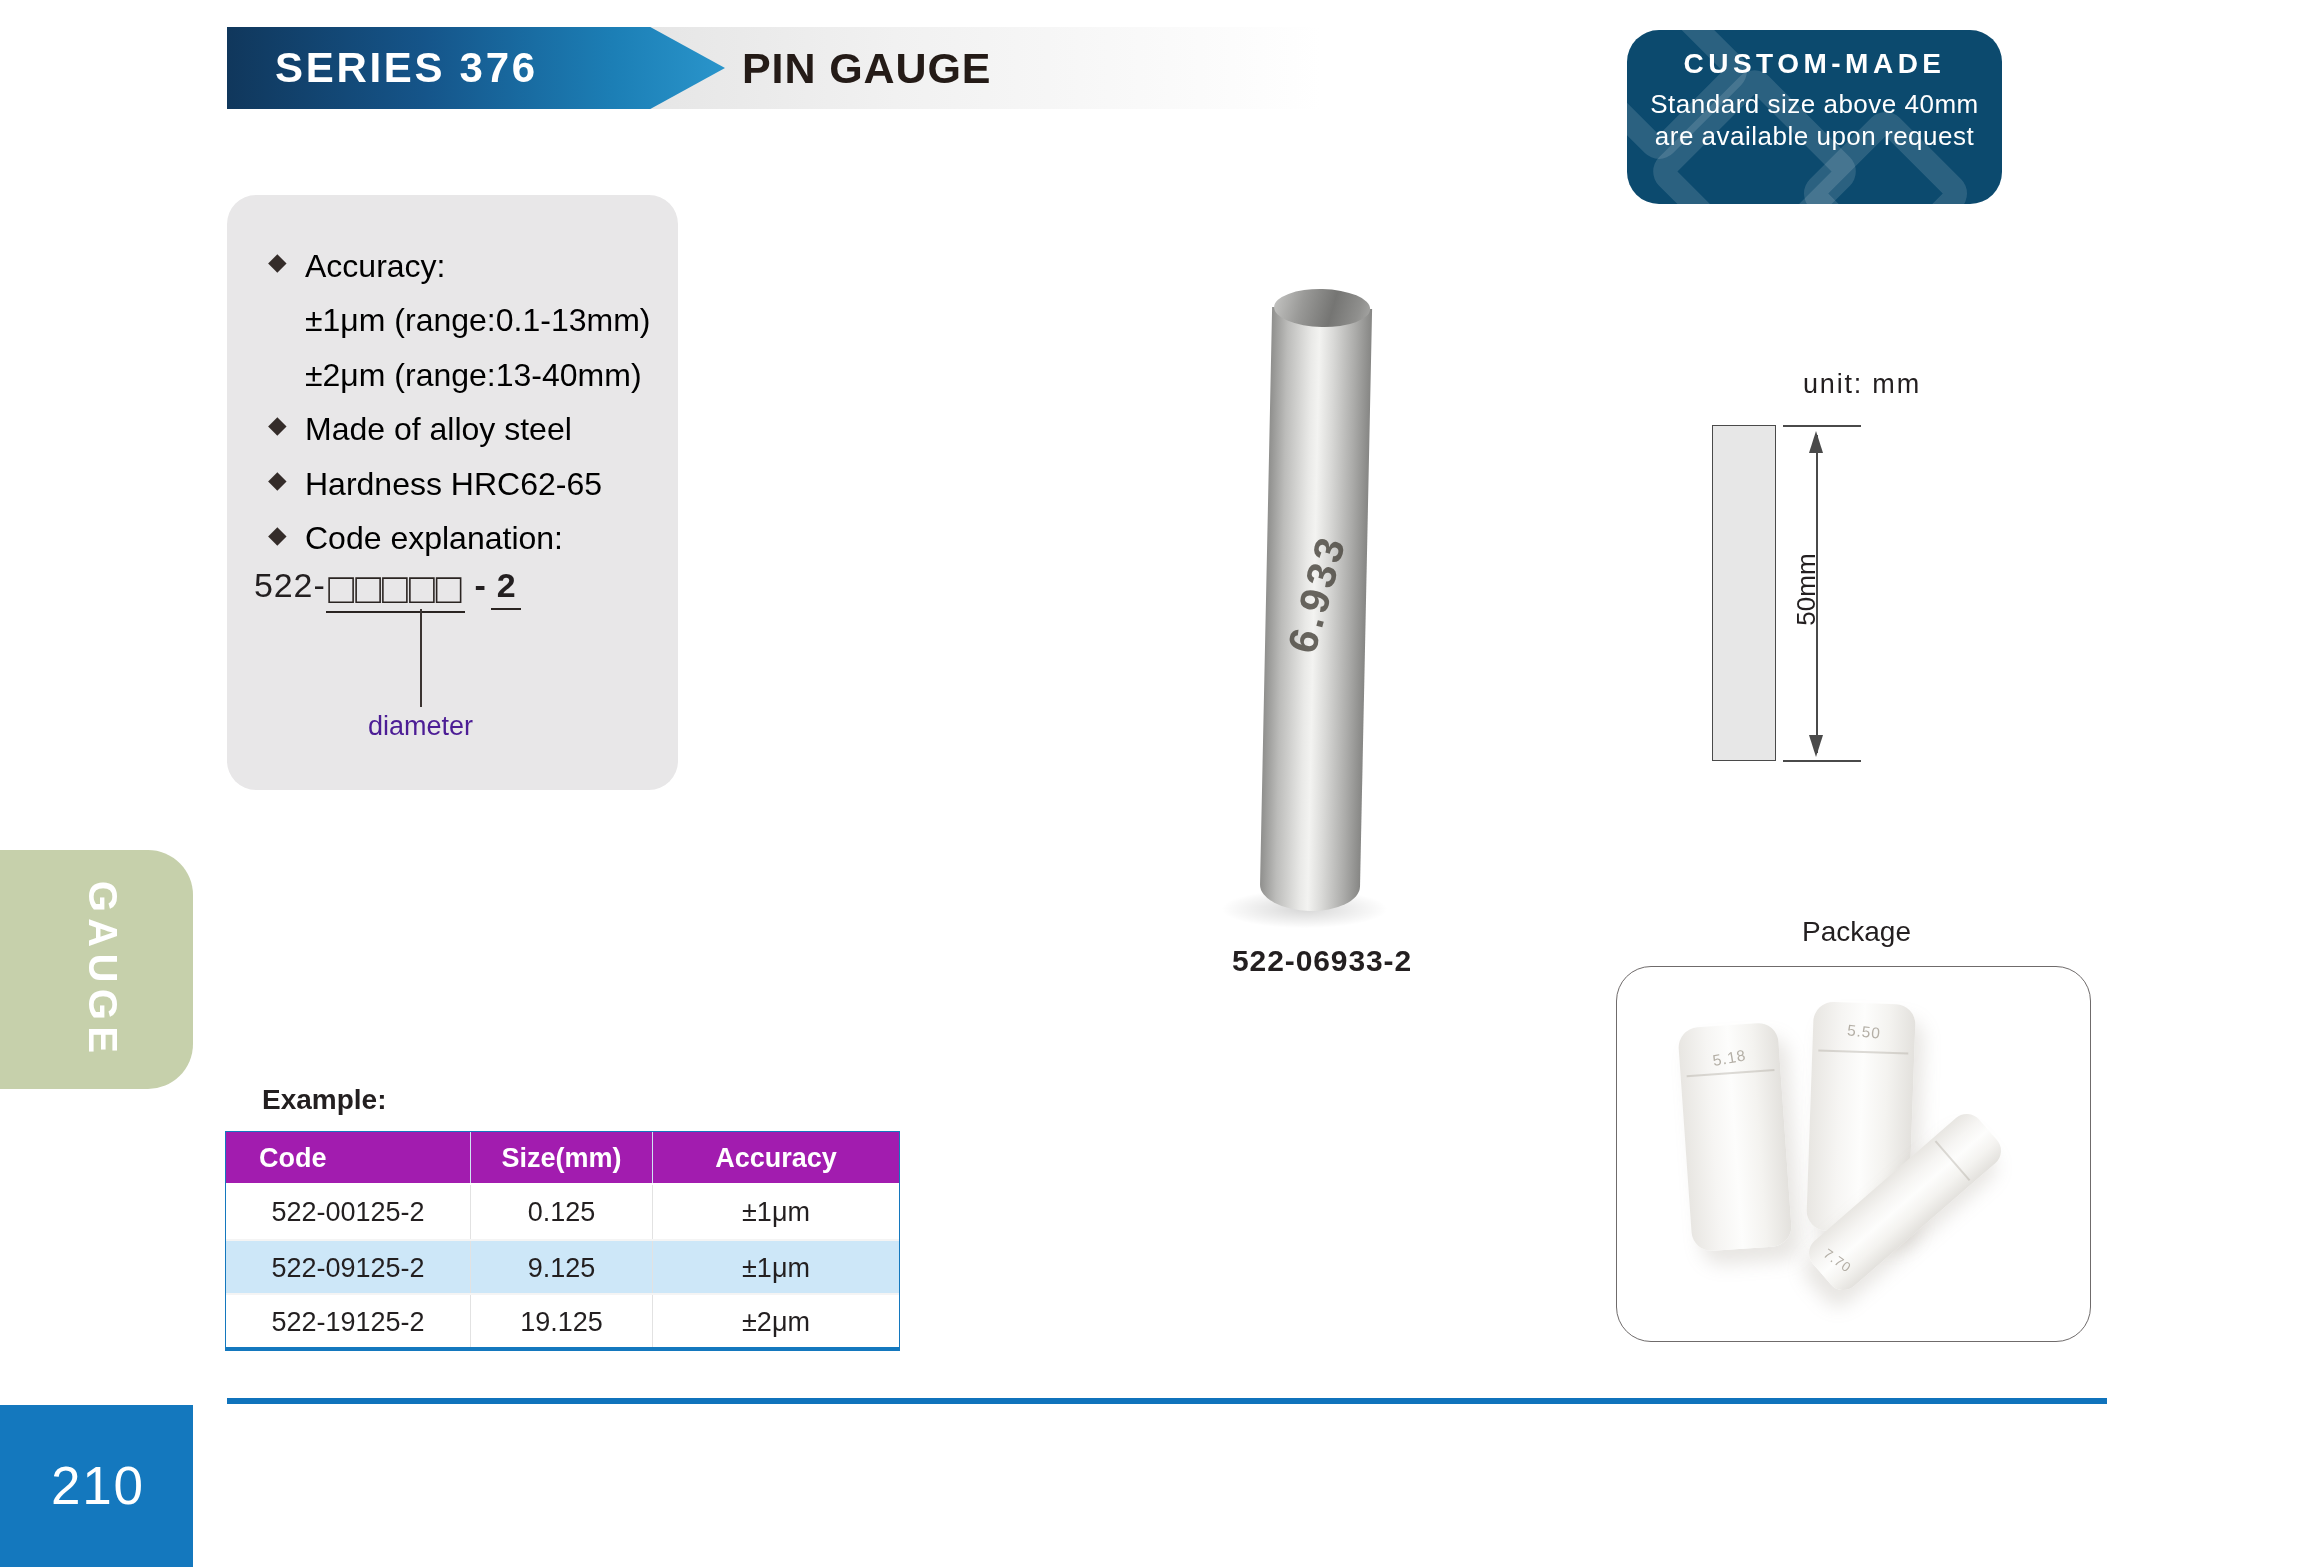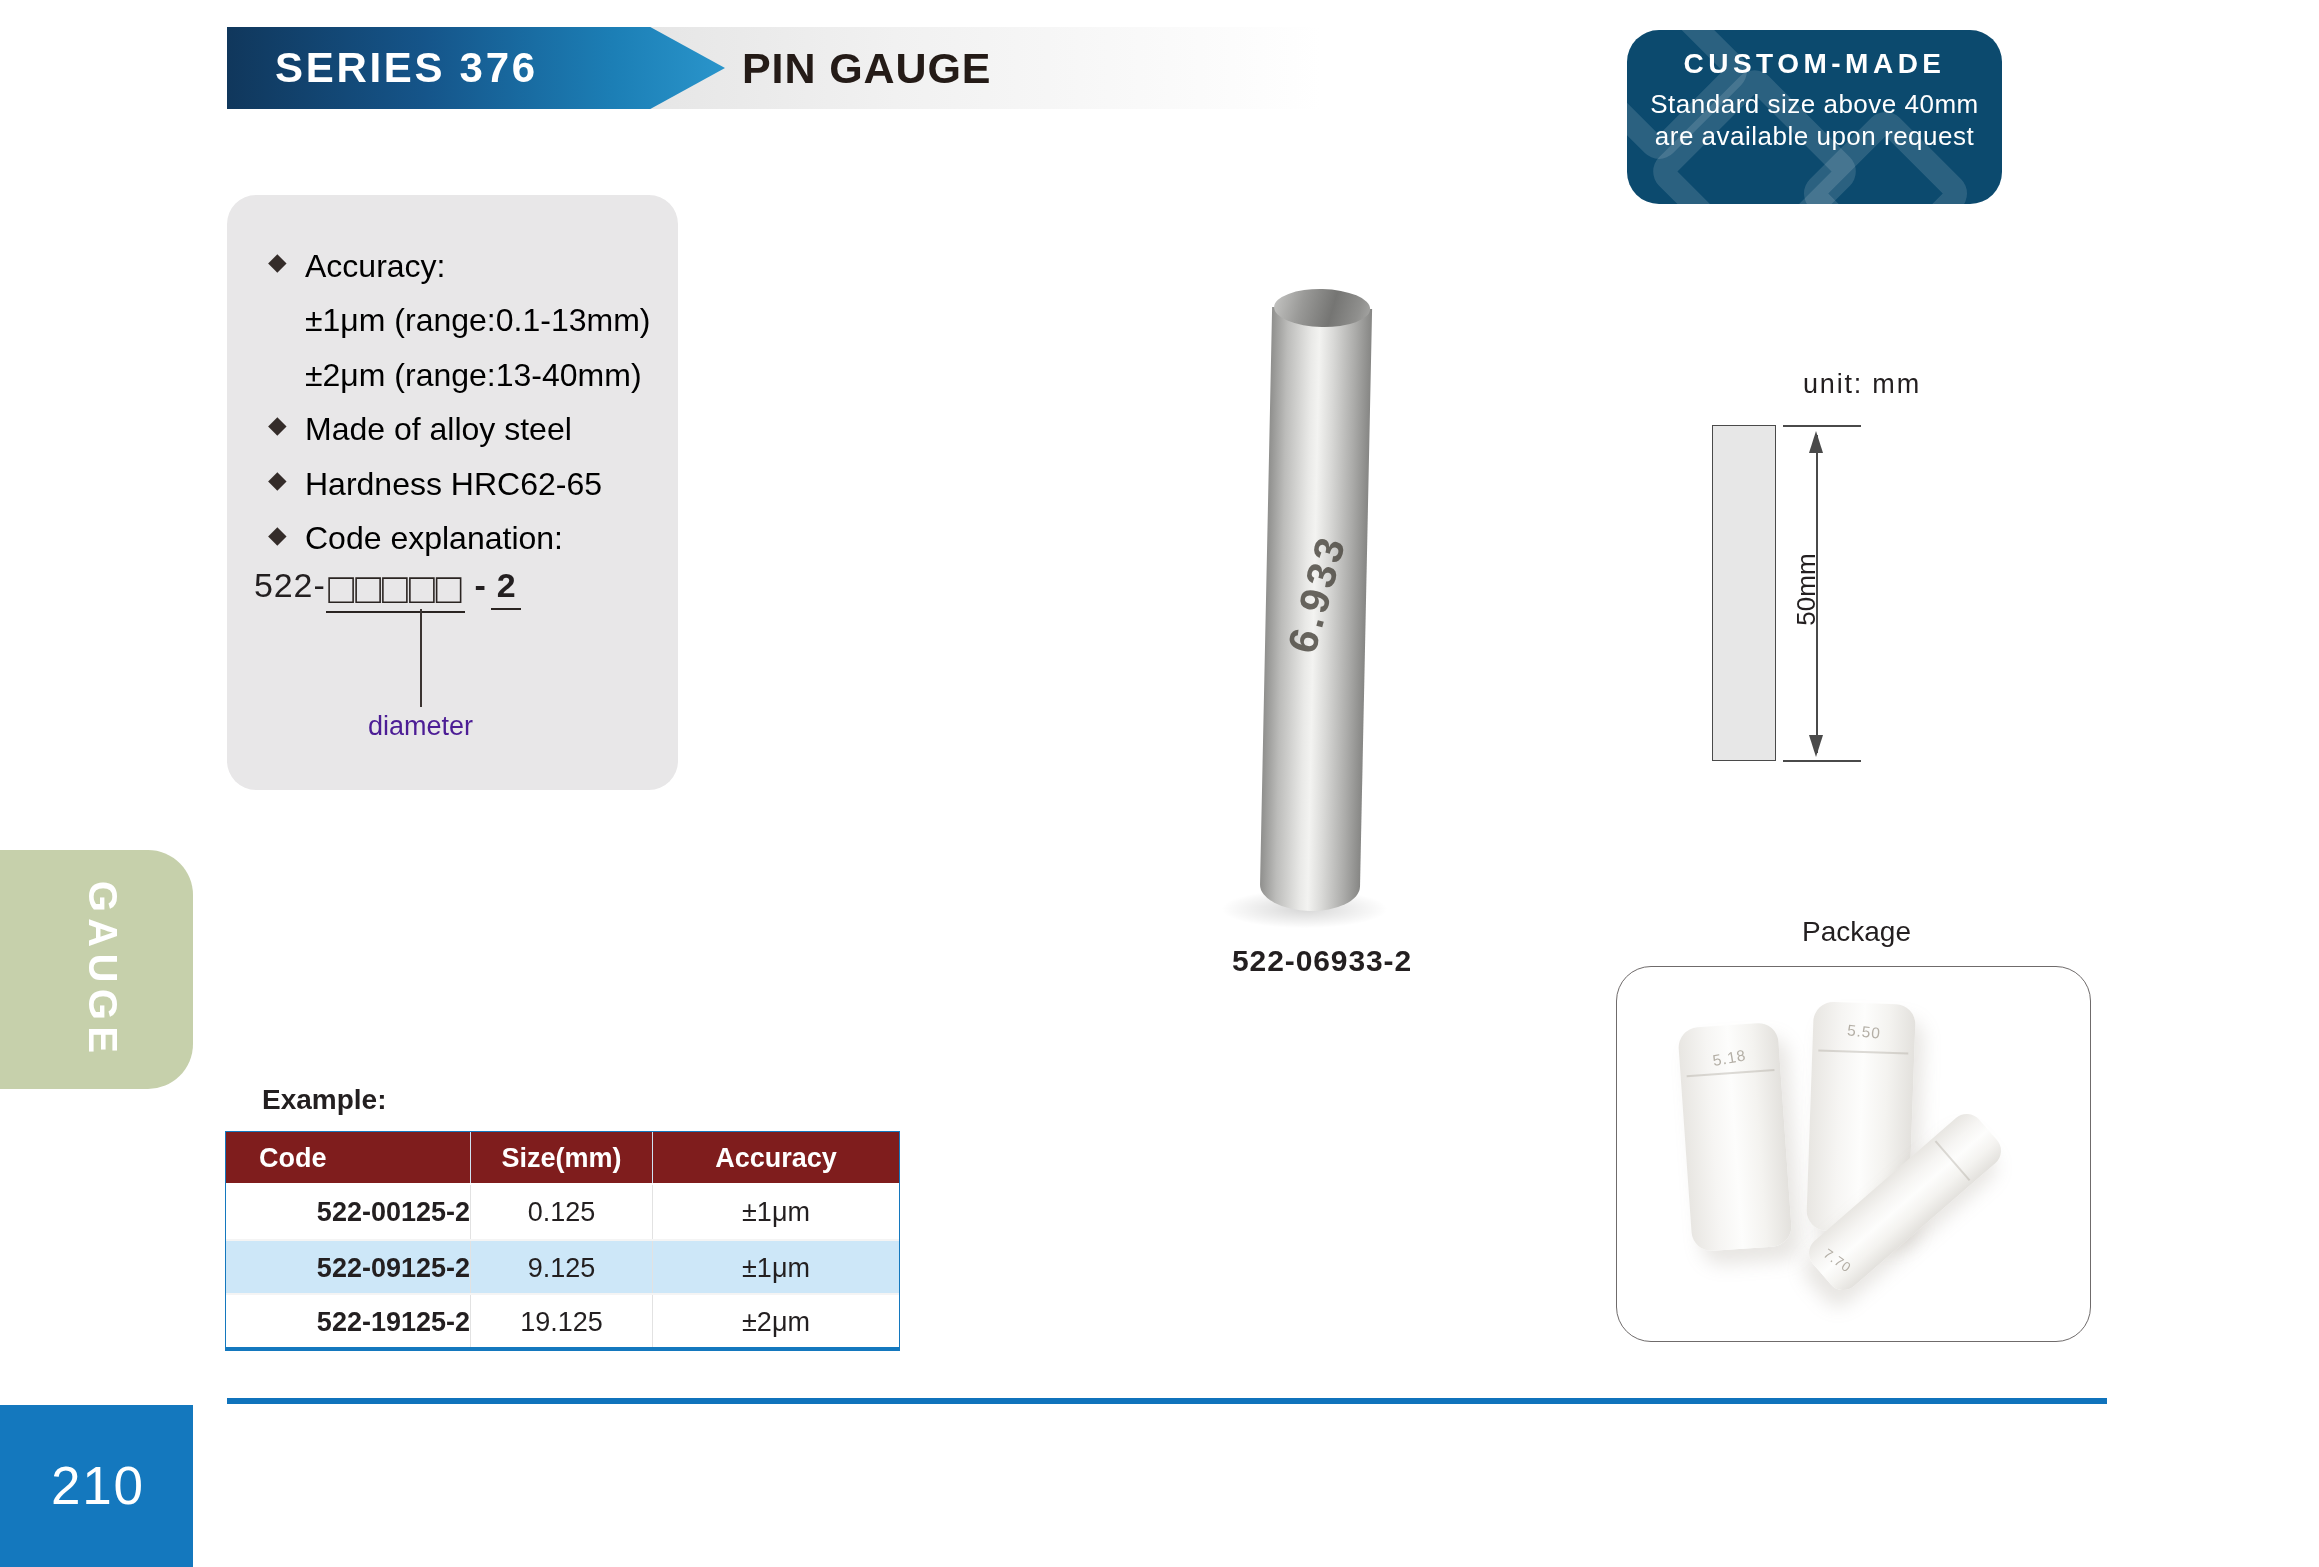--- a/index.html
+++ b/index.html
@@ -131,31 +131,31 @@
   .tube2 .tube-label { top:20px; transform:rotate(4deg); }
   .tube3 { left:258px; top:125px; width:60px; height:220px; transform:rotate(49deg); border-radius:16.4px; }
   .tube3 .tube-label { bottom:12.7px; transform:rotate(-14deg); font-size:13.6px; }
   
   .example-label { position:absolute; left:262px; top:1084px; font-size:28px; font-weight:bold; color:#231f20; }
   .etable {
     position:absolute; left:225px; top:1131px; width:675px;
     border:1.8px solid #1478be; border-bottom-width:4.5px; background:#ffffff;
   }
   .erow { display:flex; height:54px; line-height:54px; font-size:27px; }
-  .erow.head { height:53px; line-height:53px; background:#7f1d1d; color:#ffffff; font-weight:bold; border-bottom:2.7px solid #ffffff; }
+  .erow.head { height:53px; line-height:53px; background:#a21caf; color:#ffffff; font-weight:bold; border-bottom:2.7px solid #ffffff; }
   .ecell { text-align:center; overflow:hidden; }
   .ecell.c0 { width:245px; }
   .ecell.c1 { width:182px; }
   .ecell.c2 { flex:1; }
   .erow.head .ecell { border-right:1.8px solid #cfe3f2; }
   .erow.head .ecell.c2 { border-right:none; }
   .erow.head .ecell.c0 { text-align:left; padding-left:33px; }
   .erow.body .ecell { border-right:1.8px solid #e2e2e2; }
   .erow.body .ecell.c2 { border-right:none; }
-  .erow.body .ecell.c0 { font-weight:bold;text-align:right; }
+  .erow.body .ecell.c0 { font-weight:normal; }
   .erow.body { border-top:2.7px solid #f4f4f4; }
   .erow.body.r0 { border-top:none; }
   .erow.body.alt { background:#cde7f8; }
   
   .footer-line { position:absolute; left:227px; top:1398px; width:1880px; height:6.4px; background:#1073bc; }
   .page-num-box { position:absolute; left:0; top:1405px; width:193px; height:163px; background:#1478be; }
   .page-num { position:absolute; left:51px; top:50%; transform:translateY(-52%); color:#ffffff; font-size:53px; letter-spacing:1.8px; }
 </style>
 </head>
 <body>

